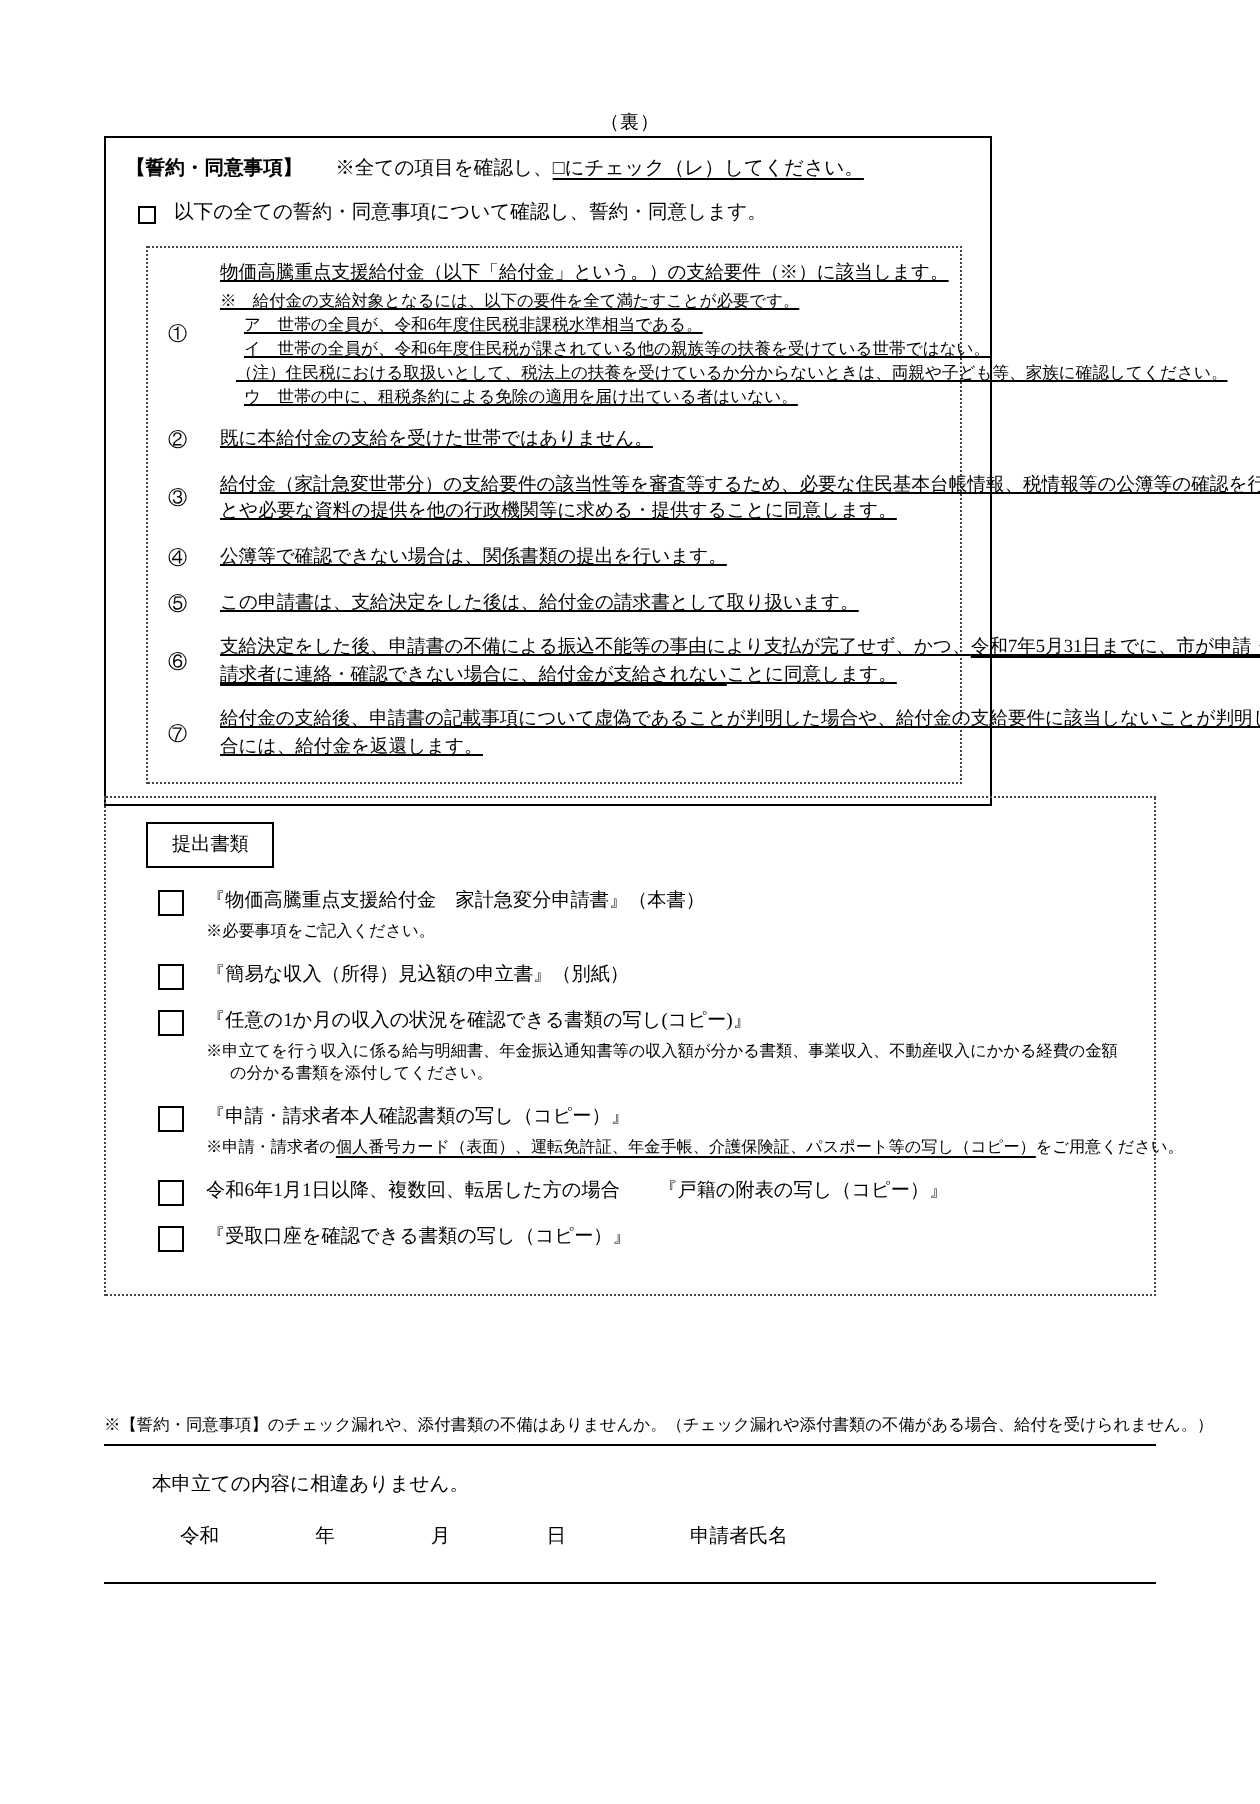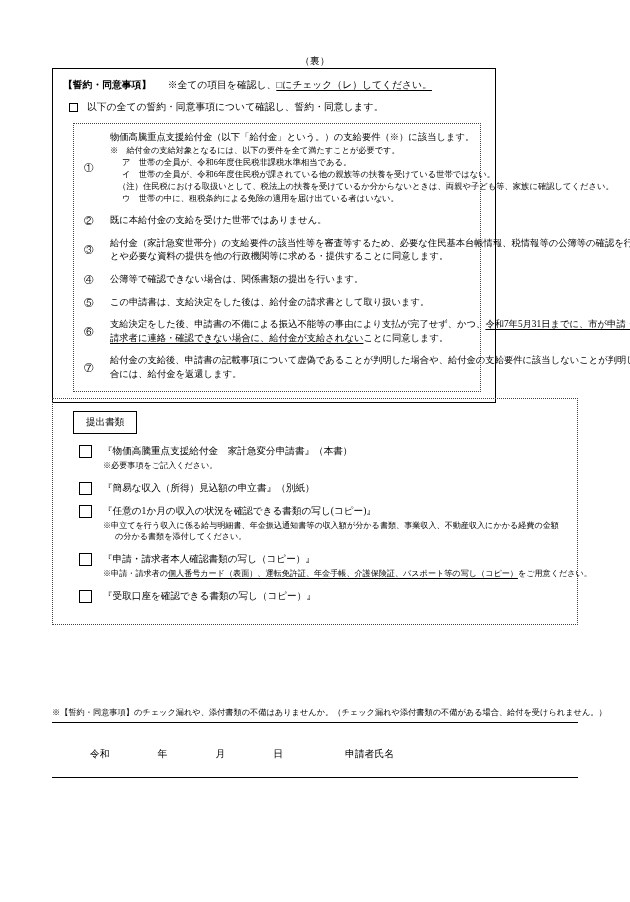--- a/index.html
+++ b/index.html
@@ -88,20 +88,21 @@
     font-size: 9.6px;
     line-height: 1.45;
     text-align: left;
     padding-left: 2px;
   }
   .term-num.mid { align-self: center; }
   .term-body {
     flex: 1;
     font-size: 9.1px;
     line-height: 1.45;
+    text-decoration: underline;
   }
   .term-body .t-main { font-size: 9.3px; }
   .term-body .t-sub  { font-size: 8.2px; }
   .term-body .t-ind1 { padding-left: 12px; font-size: 8.3px; }
   .term-body .t-ind2 { padding-left: 8px;  font-size: 8.3px; }
   .term-body div { white-space: nowrap; }
 
   
   .docs-section {
     position: absolute;
@@ -308,34 +309,41 @@
       <span class="doc-check"></span>
       <span class="doc-text">
         <span class="doc-title" style="display:block;">『申請・請求者本人確認書類の写し（コピー）』</span>
         <span class="doc-note" style="display:block;"><span>※申請・請求者の</span><span class="u">個人番号カード（表面）、運転免許証、年金手帳、介護保険証、パスポート等の写し（コピー）</span><span>をご用意ください。</span></span>
       </span>
     </div>
 
     
 
     
+    <div class="doc-item">
+      <span class="doc-check"></span>
+      <span class="doc-text">
+        <span class="doc-title" style="display:block;">令和6年1月1日以降、複数回、転居した方の場合　　『戸籍の附表の写し（コピー）』</span>
+      </span>
+    </div>
 
     
     <div class="doc-item">
       <span class="doc-check"></span>
       <span class="doc-text">
         <span class="doc-title" style="display:block;">『受取口座を確認できる書類の写し（コピー）』</span>
       </span>
     </div>
 
   </div>
 
   <div class="warn-strip">※【誓約・同意事項】のチェック漏れや、添付書類の不備はありませんか。（チェック漏れや添付書類の不備がある場合、給付を受けられません。）</div>
 
   <div class="sign-section">
+    <div class="sign-decl">本申立ての内容に相違ありません。</div>
     <div class="sign-row">
       <span class="sign-era">令和</span>
       <span class="sign-year">年</span>
       <span class="sign-month">月</span>
       <span class="sign-day">日</span>
       <span class="sign-name">申請者氏名</span>
     </div>
   </div>
 
 </div>

